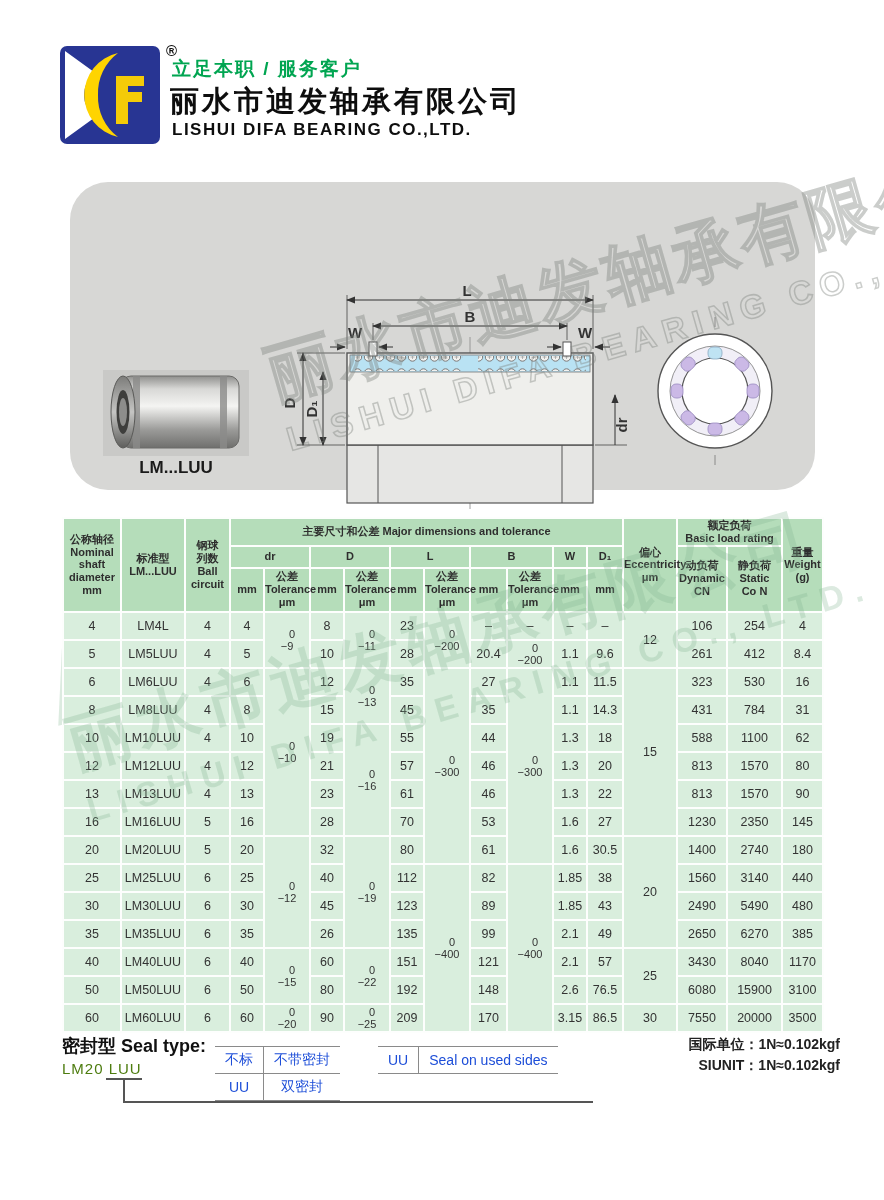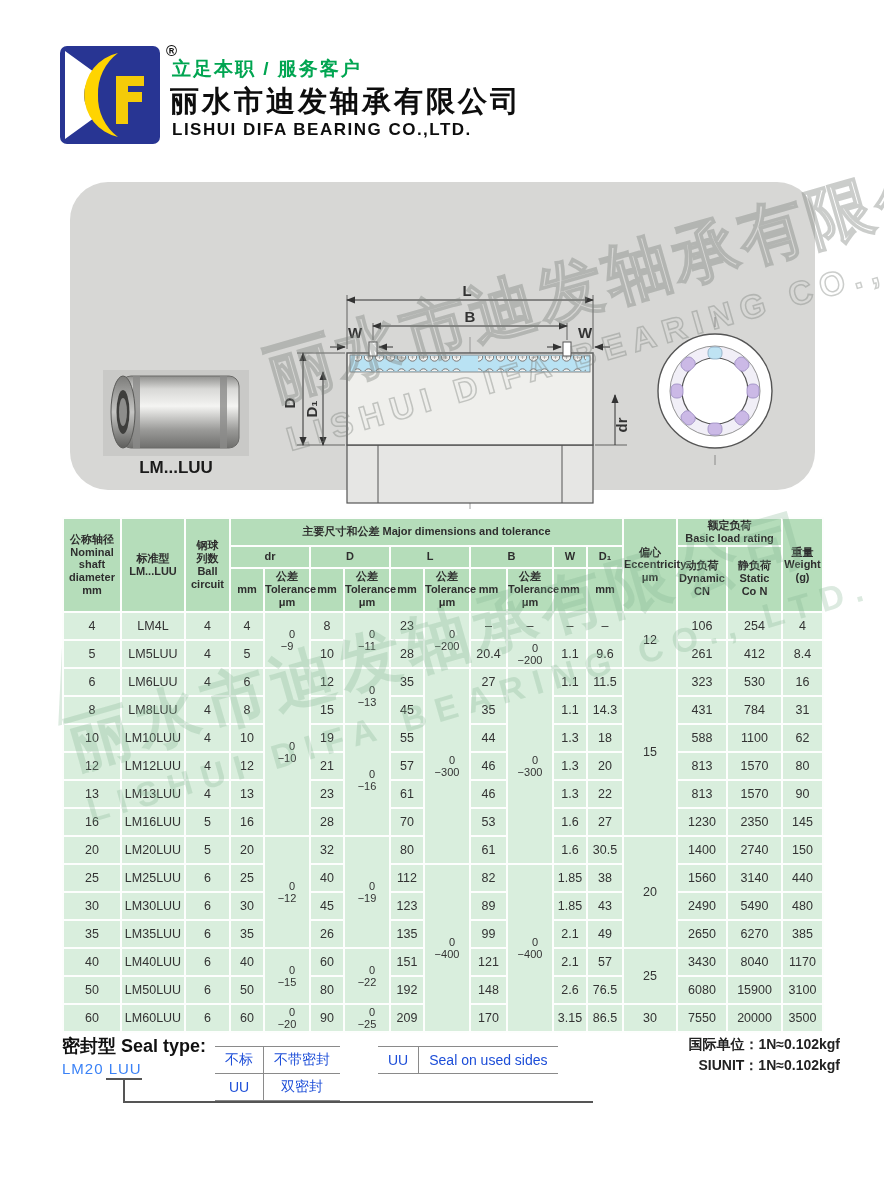--- a/index.html
+++ b/index.html
@@ -33,21 +33,21 @@
   .wm2 .l2{font-size:34px;letter-spacing:10px;margin-top:4px;}
   .wmdf{left:48px;top:596px;transform:rotate(-14deg) skewX(-6deg);color:rgba(140,190,152,0.30);font-size:120px;font-style:italic;z-index:1;}
   
   .maintbl{position:absolute;left:62px;top:517px;z-index:2;border-collapse:collapse;table-layout:fixed;width:760px;}
   .maintbl th,.maintbl td{border:2px solid #fdfefd;padding:0;text-align:center;vertical-align:middle;white-space:pre-line;}
   .maintbl th{background:#b5ddba;font-size:11px;line-height:1.18;font-weight:bold;color:#2e2e2e;}
   .maintbl td{background:#d9eedd;font-size:12.5px;color:#333;height:26px;}
   .maintbl .tol{font-size:11px;line-height:1.1;text-indent:0.9em;}
   
   .seal-title{position:absolute;left:62px;top:1034px;font-size:18px;font-weight:bold;color:#111;}
-  .seal-example{position:absolute;left:62px;top:1060px;font-size:15px;color:#3b82f6;letter-spacing:1px;}
+  .seal-example{position:absolute;left:62px;top:1060px;font-size:15px;color:#4d7c0f;letter-spacing:1px;}
   .sealtbl{position:absolute;top:1046px;border-collapse:collapse;font-size:14px;color:#1d4ed8;}
   .sealtbl.cn{left:215px;}
   .sealtbl.en{left:378px;}
   .sealtbl td{border-top:1.5px solid #8a8a8a;border-bottom:1.5px solid #8a8a8a;height:26px;padding:0 10px;text-align:center;}
   .sealtbl td:first-child{border-right:1.5px solid #8a8a8a;}
   .units{position:absolute;right:44px;top:1034px;text-align:right;font-size:14px;font-weight:bold;color:#222;line-height:1.5;}
   .uline{position:absolute;left:106px;top:1078px;width:36px;height:1.5px;background:#555;}
   .vline{position:absolute;left:123px;top:1079px;width:1.5px;height:23px;background:#555;}
   .hline{position:absolute;left:123px;top:1101px;width:470px;height:1.5px;background:#555;}
 </style>
@@ -415,21 +415,21 @@
         <td>32</td>
         <td rowspan="4" class="tol">0
 −19</td>
         <td>80</td>
         <td>61</td>
         <td>1.6</td>
         <td>30.5</td>
         <td rowspan="4">20</td>
         <td>1400</td>
         <td>2740</td>
-        <td>150</td>
+        <td>180</td>
       </tr>
       <tr>
         <td>25</td>
         <td>LM25LUU</td>
         <td>6</td>
         <td>25</td>
         <td>40</td>
         <td>112</td>
         <td rowspan="6" class="tol">0
 −400</td>

